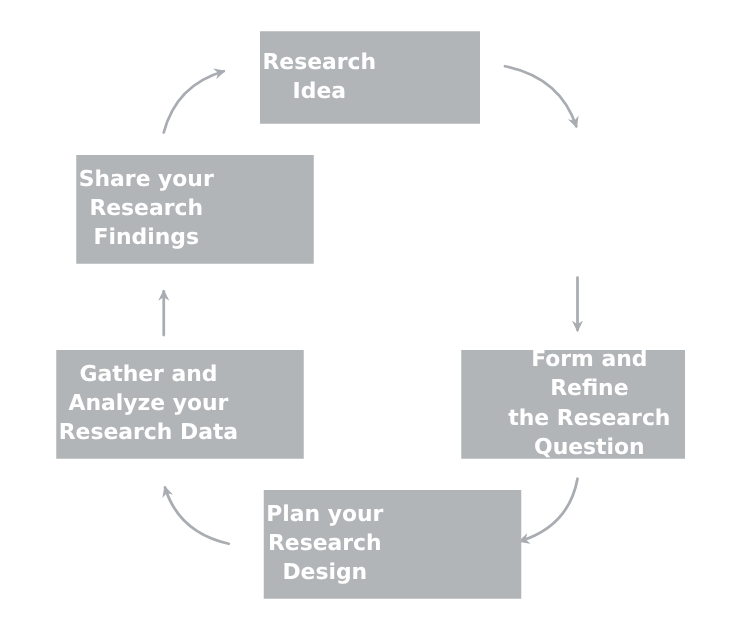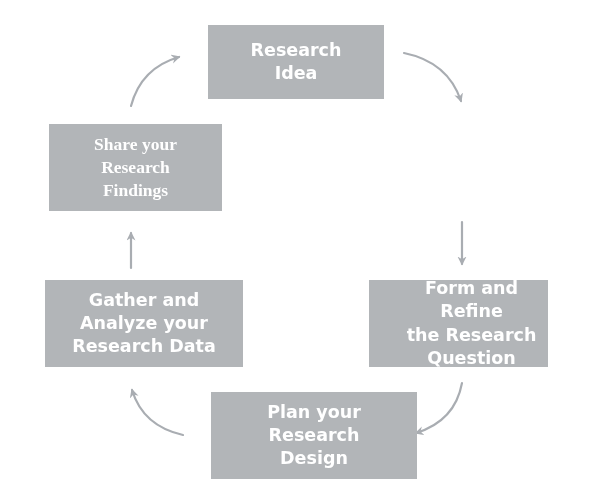--- a/index.html
+++ b/index.html
@@ -29,21 +29,21 @@
     stroke-width: 2.2;
     stroke-linecap: round;
   }
   .arrowhead-shape {
     fill: var(--color-arrow, #a9adb2);
   }
   .node {
     position: absolute;
     display: flex;
     align-items: center;
-    justify-content: center;
+    justify-content: flex-start;
     text-align: center;
     background: var(--color-box, #b2b5b8);
     color: var(--color-label, #ffffff);
     font-weight: 700;
     font-size: 17.5px;
     line-height: 1.32;
     padding: 2px;
     box-sizing: border-box;
   }
   .node .label {
@@ -51,21 +51,21 @@
   }
   .node.highlight {
     background: var(--color-highlight, #17708f);
   }
   
   .n-research-idea   { left: 208px; top:  25px; width: 176px; height: 74px; }
   .n-review-lit      { left: 371px; top: 125px; width: 177px; height: 86px; }
   .n-form-refine     { left: 369px; top: 280px; width: 179px; height: 87px; padding-left: 28px; }
   .n-plan-design     { left: 211px; top: 392px; width: 206px; height: 87px; }
   .n-gather-analyze  { left:  45px; top: 280px; width: 198px; height: 87px; }
-  .n-share-findings  { left:  49px; top: 124px; width: 173px; height: 87px; font-family: Liberation Serif, serif; }
+  .n-share-findings  { left:  61px; top: 124px; width: 190px; height: 87px; }
 </style>
 </head>
 <body>
 
 <div class="canvas">
 
   <svg class="arrows" viewBox="0 0 601 500" xmlns="http://www.w3.org/2000/svg">
     <defs>
       <marker id="ah" markerWidth="10" markerHeight="10" refX="7.5" refY="4.5" orient="auto" markerUnits="userSpaceOnUse">
         <path class="arrowhead-shape" d="M0,0 L9,4.5 L0,9 L2.8,4.5 Z"></path>

